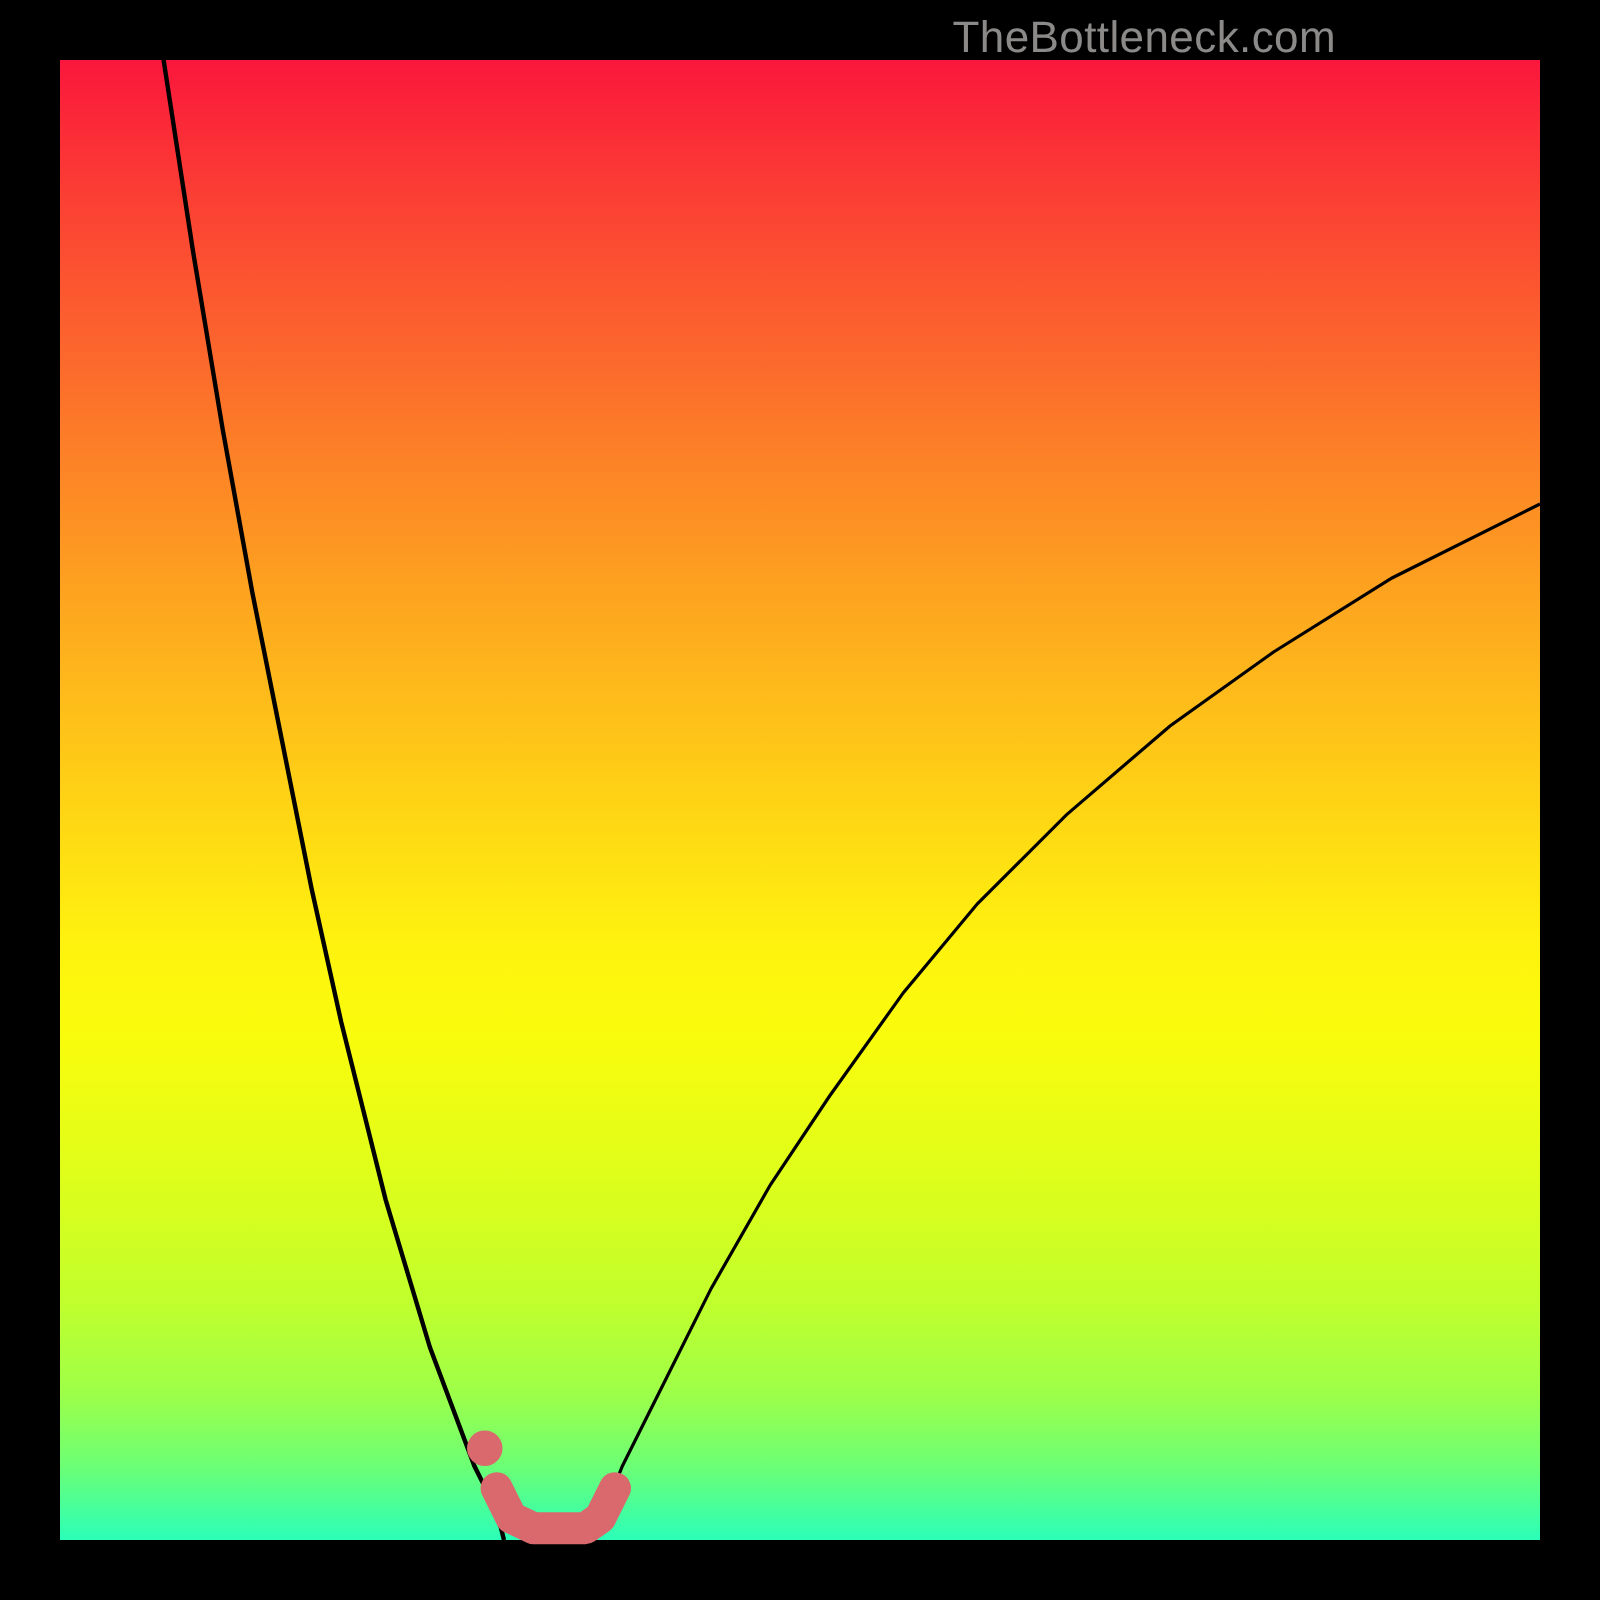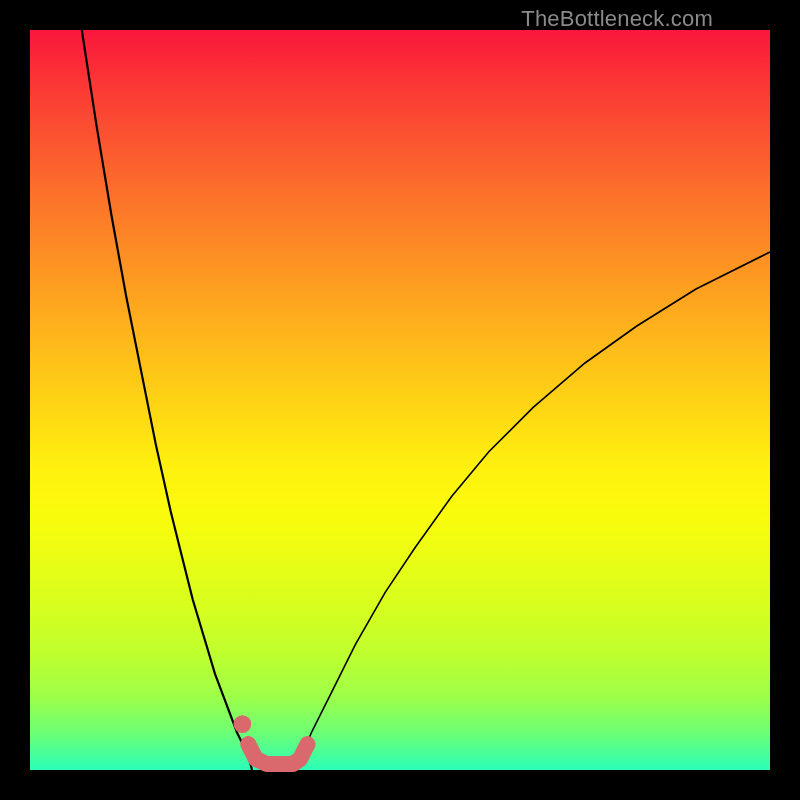--- a/index.html
+++ b/index.html
@@ -11,21 +11,20 @@
     overflow: hidden;
     font-family: Arial, Helvetica, sans-serif;
   }
   .frame {
     position: absolute;
     top: 0;
     left: 0;
     width: 680px;
     height: 800px;
     background: #000;
-    padding-left: 45px;
   }
   .plot-area {
     position: absolute;
     top: 30px;
     left: 30px;
     width: 740px;
     height: 740px;
     
     background: linear-gradient(
       to bottom,

